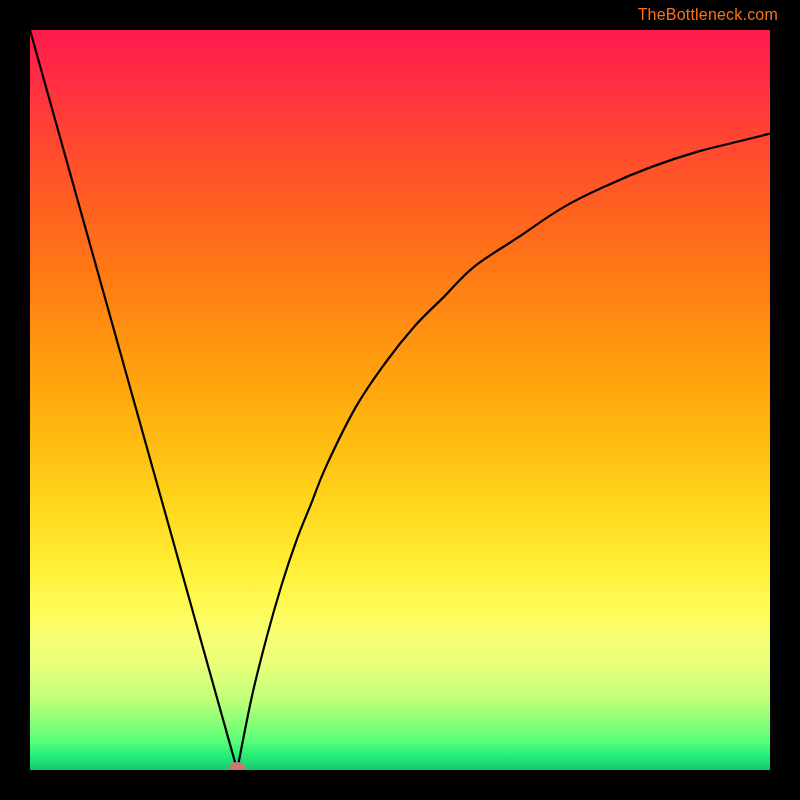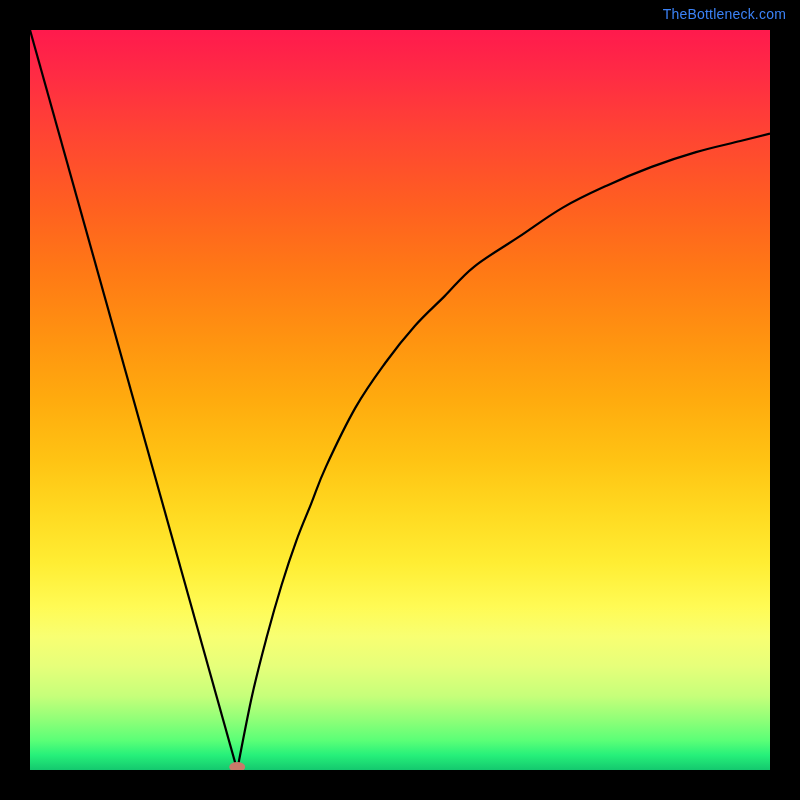--- a/index.html
+++ b/index.html
@@ -49,23 +49,23 @@
       #e6ff7a 86%,
       #c6ff7a 90%,
       #93ff78 93%,
       #5bff77 96%,
       #26f07a 98%,
       #14c86e 100%);
   }
   .source-link {
     position: absolute;
     top: 6px;
-    right: 14px;
-    color: #3b82f6;
-    font-size: 14px;
+    right: 22px;
+    color: #f97316;
+    font-size: 16px;
     text-decoration: none;
     letter-spacing: 0.2px;
     cursor: pointer;
   }
   .curve-svg {
     position: absolute;
     top: 0;
     left: 0;
     width: 100%;
     height: 100%;

